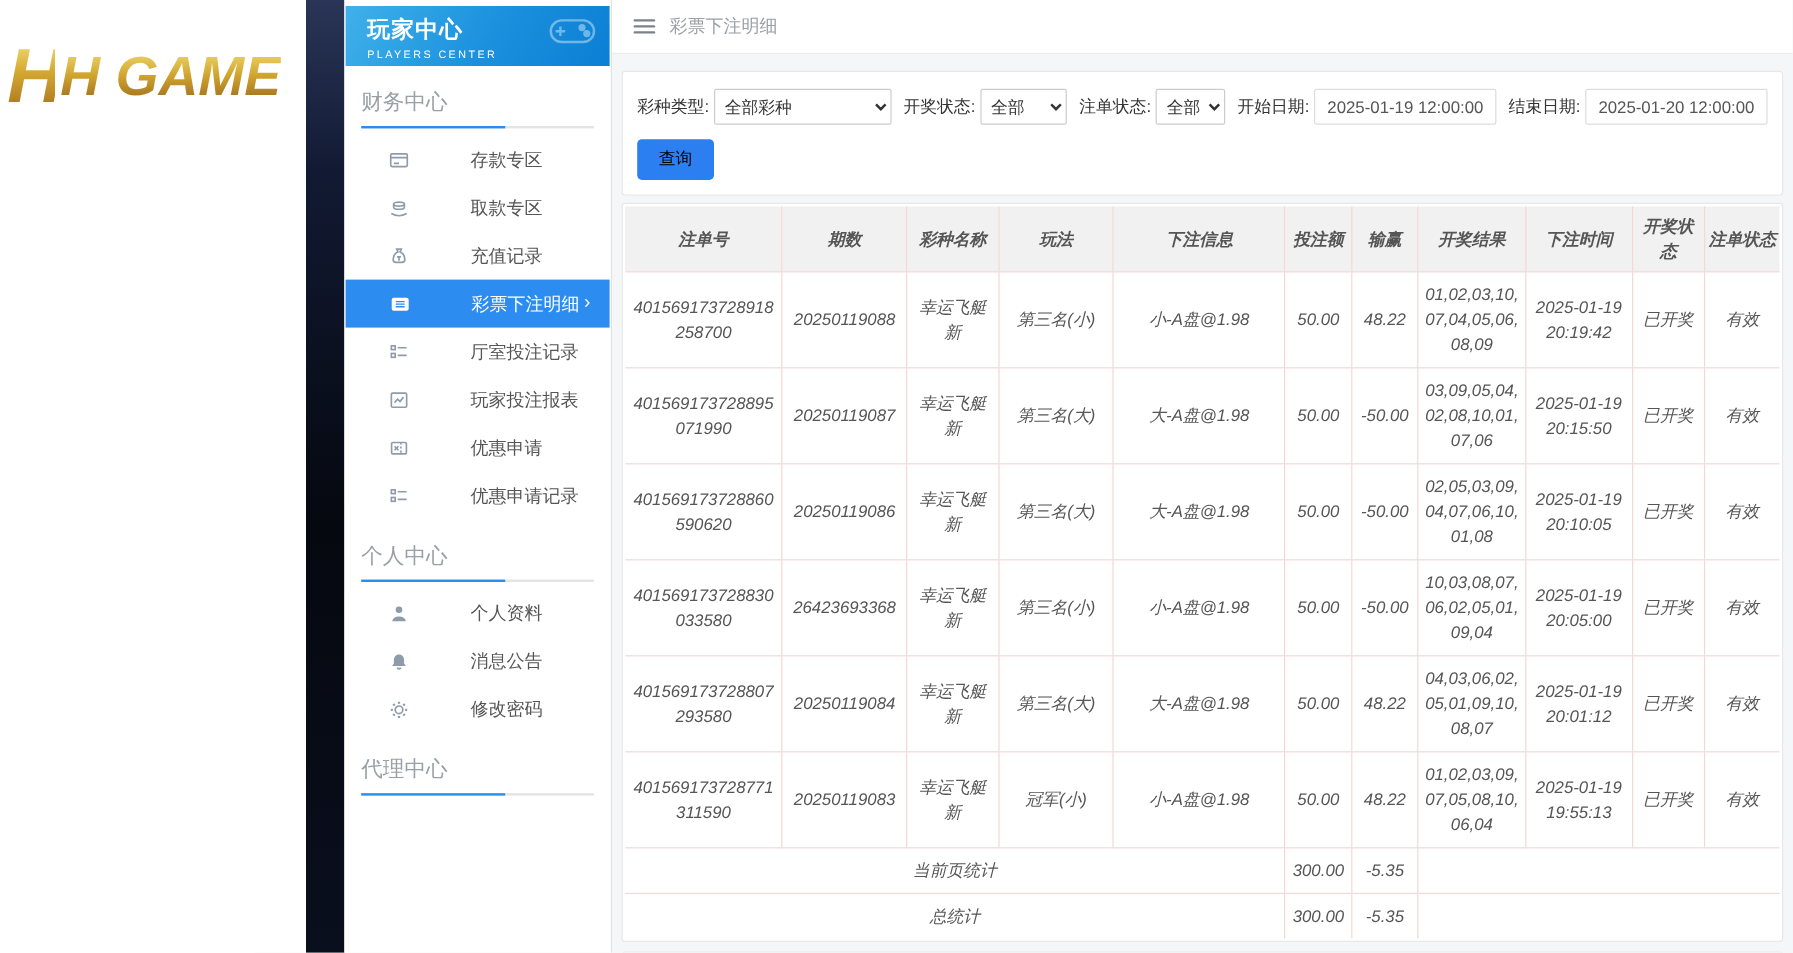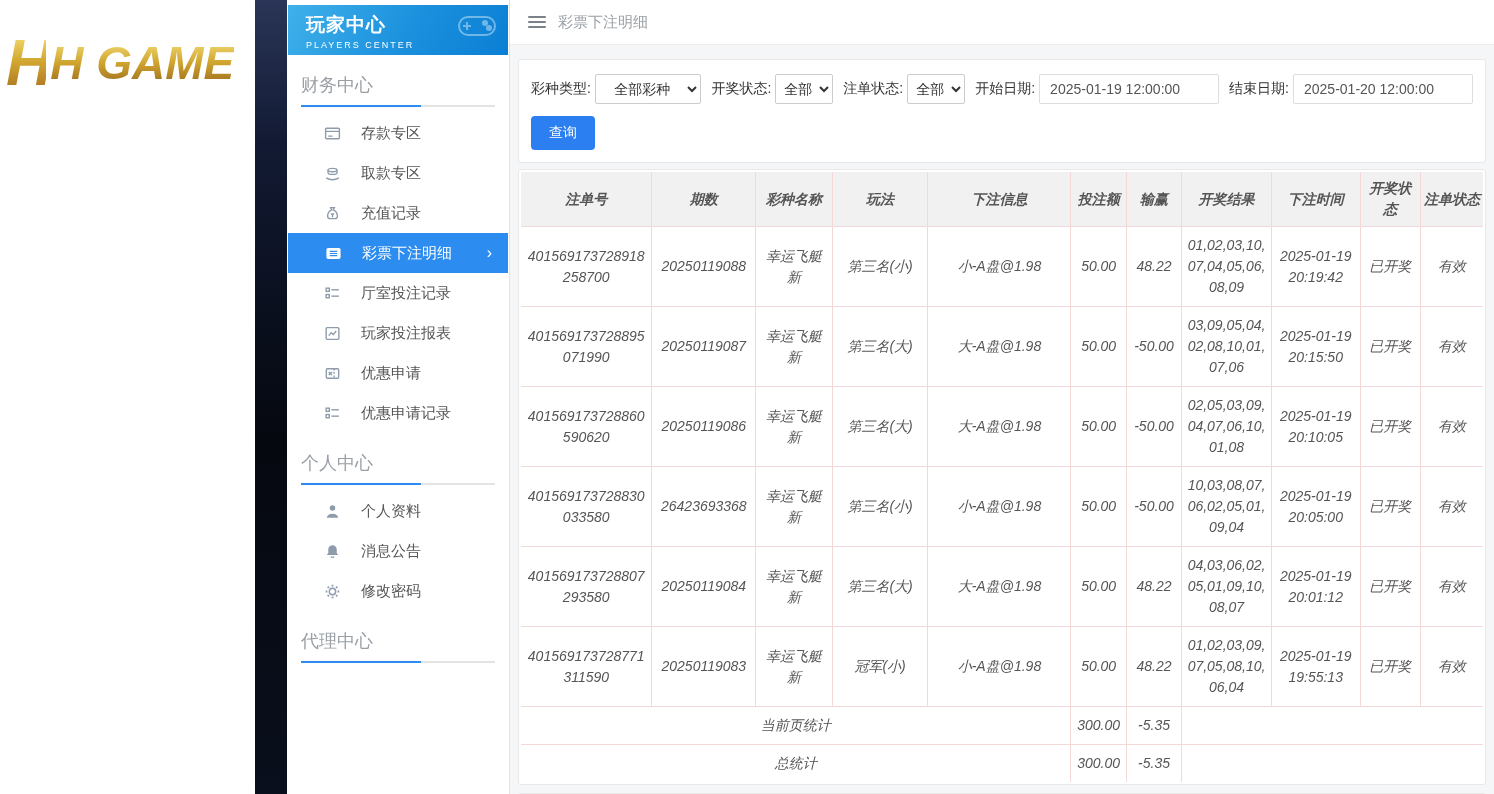--- a/index.html
+++ b/index.html
@@ -27,21 +27,21 @@
   .sidebar-header { position:relative; height:50px; margin:0 1px;
     background:linear-gradient(120deg,#3fb1ea 0%,#1b90dd 55%,#0b7fd4 100%);
     color:#fff; padding:7px 0 0 18px; overflow:hidden; }
   .sidebar-title { font-size:19px; font-weight:bold; letter-spacing:1px; }
   .sidebar-subtitle { font-size:9px; letter-spacing:2px; margin-top:2px; }
   .gamepad-icon { position:absolute; right:10px; top:6px; opacity:.4; }
   .section-title { color:#9aa0a6; font-size:18px; margin:18px 14px 8px 14px; }
   .section-rule { height:2px; background:#e4e4e4; margin:0 14px 6px 14px; position:relative; }
   .section-rule i { position:absolute; left:0; top:0; height:2px; width:62%; background:#2d8cf0; display:block; }
   .side-item { display:flex; align-items:center; height:40px; padding-left:36px;
-    color:#555; font-size:15px; cursor:pointer; position:relative; }
+    color:#555; font-size:15px; cursor:pointer; position:relative;gap:31px; }
   .side-item .icn { width:18px; height:18px; margin-right:20px; color:#8e9bab;
     display:inline-flex; align-items:center; justify-content:center; flex:none; }
   .side-item.active { background:#2d8cf0; color:#fff; margin:0 1px; }
   .side-item.active .icn { color:#fff; }
   .side-item .chev { position:absolute; right:16px; font-size:16px; color:#fff; }
 
   
   .main { flex:1; display:flex; flex-direction:column; background:#f5f6f7; overflow:hidden; }
   .topbar { height:45px; background:#fff; border-bottom:1px solid #ececec;
     display:flex; align-items:center; padding-left:18px; flex:none; }
@@ -49,24 +49,24 @@
   .burger span { display:block; height:2px; background:#7c828a; margin:3px 0; border-radius:1px; }
   .topbar-title { color:#9aa0a6; font-size:15px; }
 
   .card { background:#fff; border:1px solid #e8e8e8; border-radius:3px; margin:6px 8px 0 8px; }
   .filter-card { padding:14px 12px 12px 12px; flex:none; margin-top:14px; }
   .filter-row { display:flex; align-items:center; flex-wrap:nowrap; font-size:14px; color:#333; }
   .filter-row label { margin:0 4px 0 10px; white-space:nowrap; }
   .filter-row label:first-child { margin-left:0; }
   select { height:30px; border:1px solid #ccc; border-radius:2px; background:#fff;
     color:#333; font-size:14px; padding:0 4px; }
-  .sel-lottery { width:160px;text-align:center; } .sel-draw { width:78px; } .sel-order { width:58px; }
-  .date-input { height:30px; width:180px; border:1px solid #ddd; border-radius:2px;
+  .sel-lottery { width:160px; } .sel-draw { width:78px; } .sel-order { width:58px; }
+  .date-input { height:30px; width:152px; border:1px solid #ddd; border-radius:2px;
     color:#555; font-size:14px; padding:0 10px; }
-  .btn-search { margin-top:12px; background:#2b7ff0; color:#ffffff; border:none; border-radius:4px;
+  .btn-search { margin-top:12px; background:#2b7ff0; color:#000000; border:none; border-radius:4px;
     font-size:14px; padding:8px 18px; cursor:pointer; }
 
   
   .table-card { flex:none; padding:2px; overflow:hidden;font-style:italic; }
   table { width:100%; border-collapse:collapse; table-layout:fixed; font-size:14px; color:#555; }
   th,td { border:1px solid #f3d8d8; text-align:center; vertical-align:middle;
     padding:8px 3px; word-break:break-all; line-height:1.5; }
   thead th { background:#f1f1f1; color:#555; font-weight:bold; height:38px; padding:6px 2px; }
   tbody td { height:74px; background:#fff; }
   tr.summary td { height:36px; }

